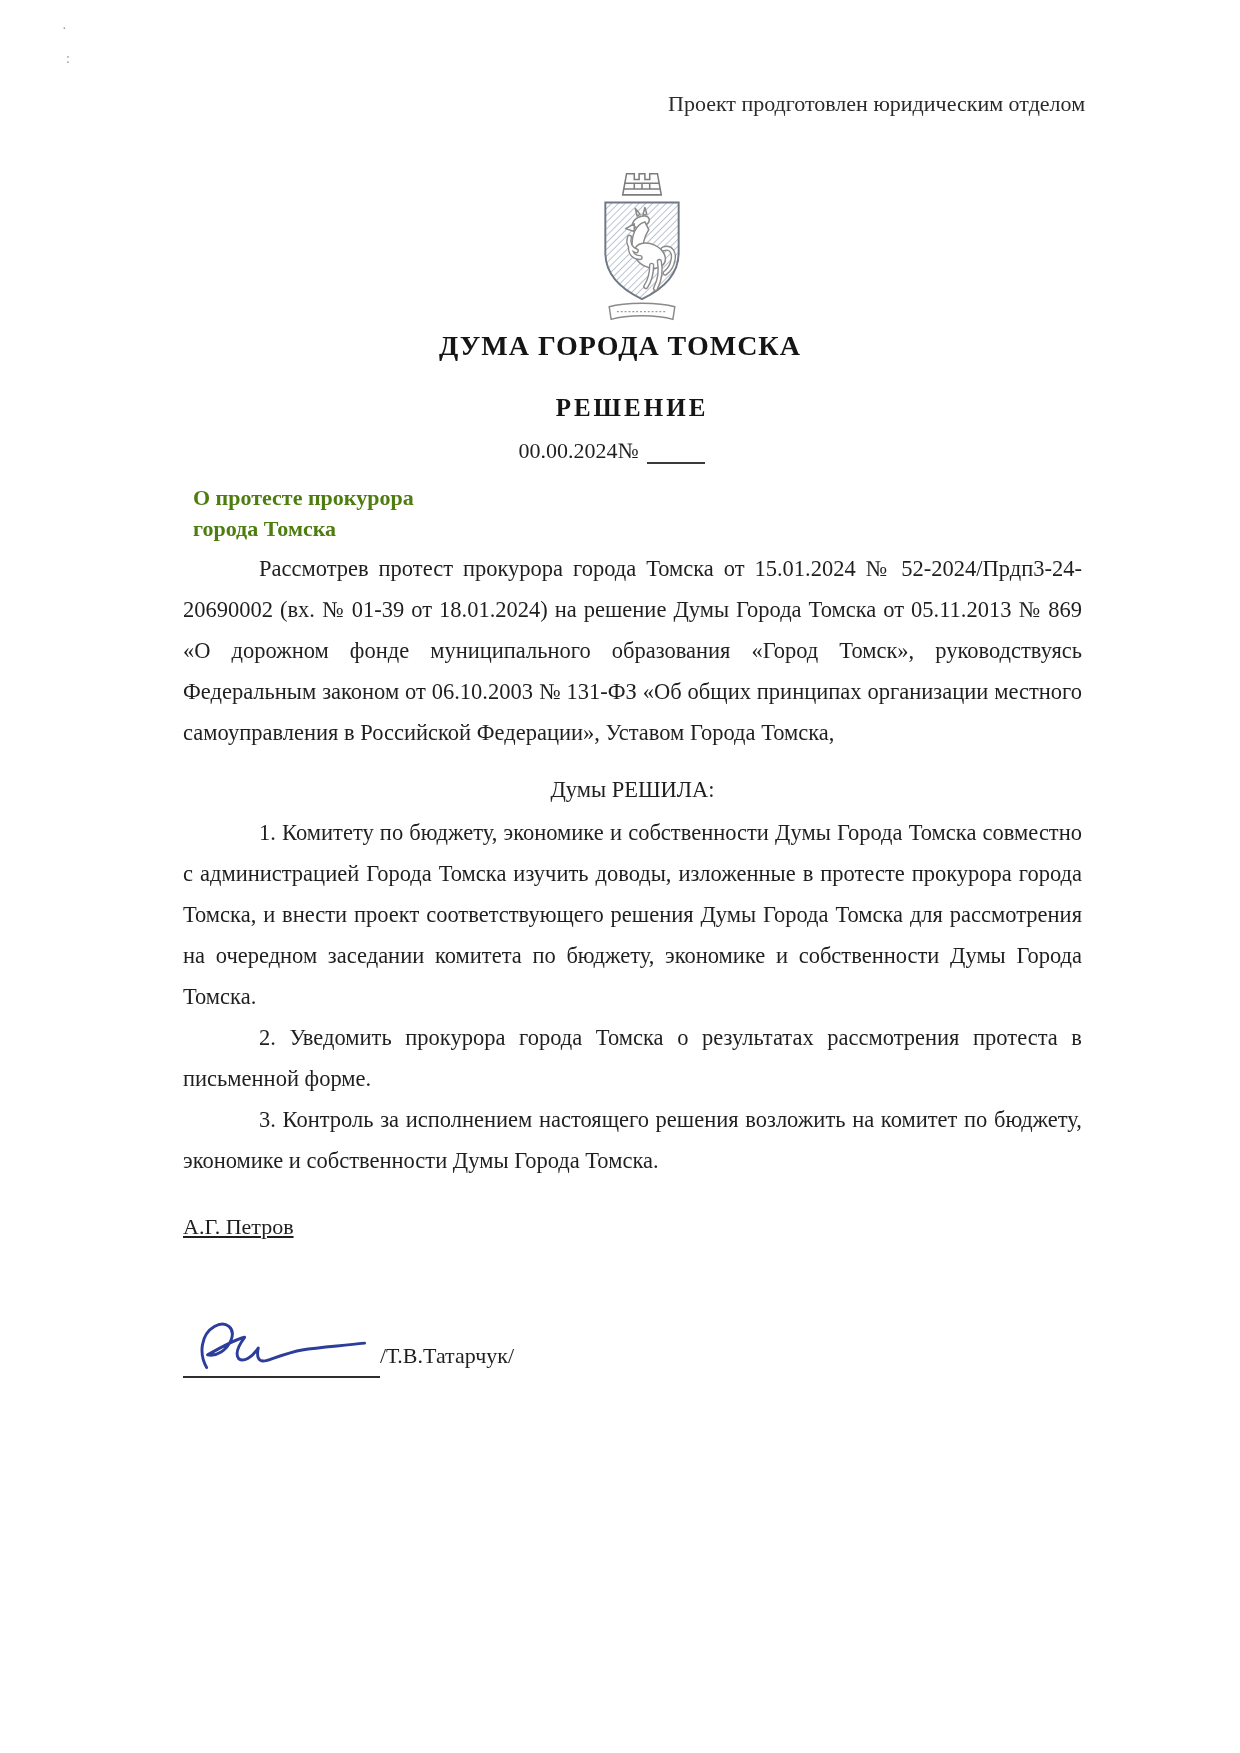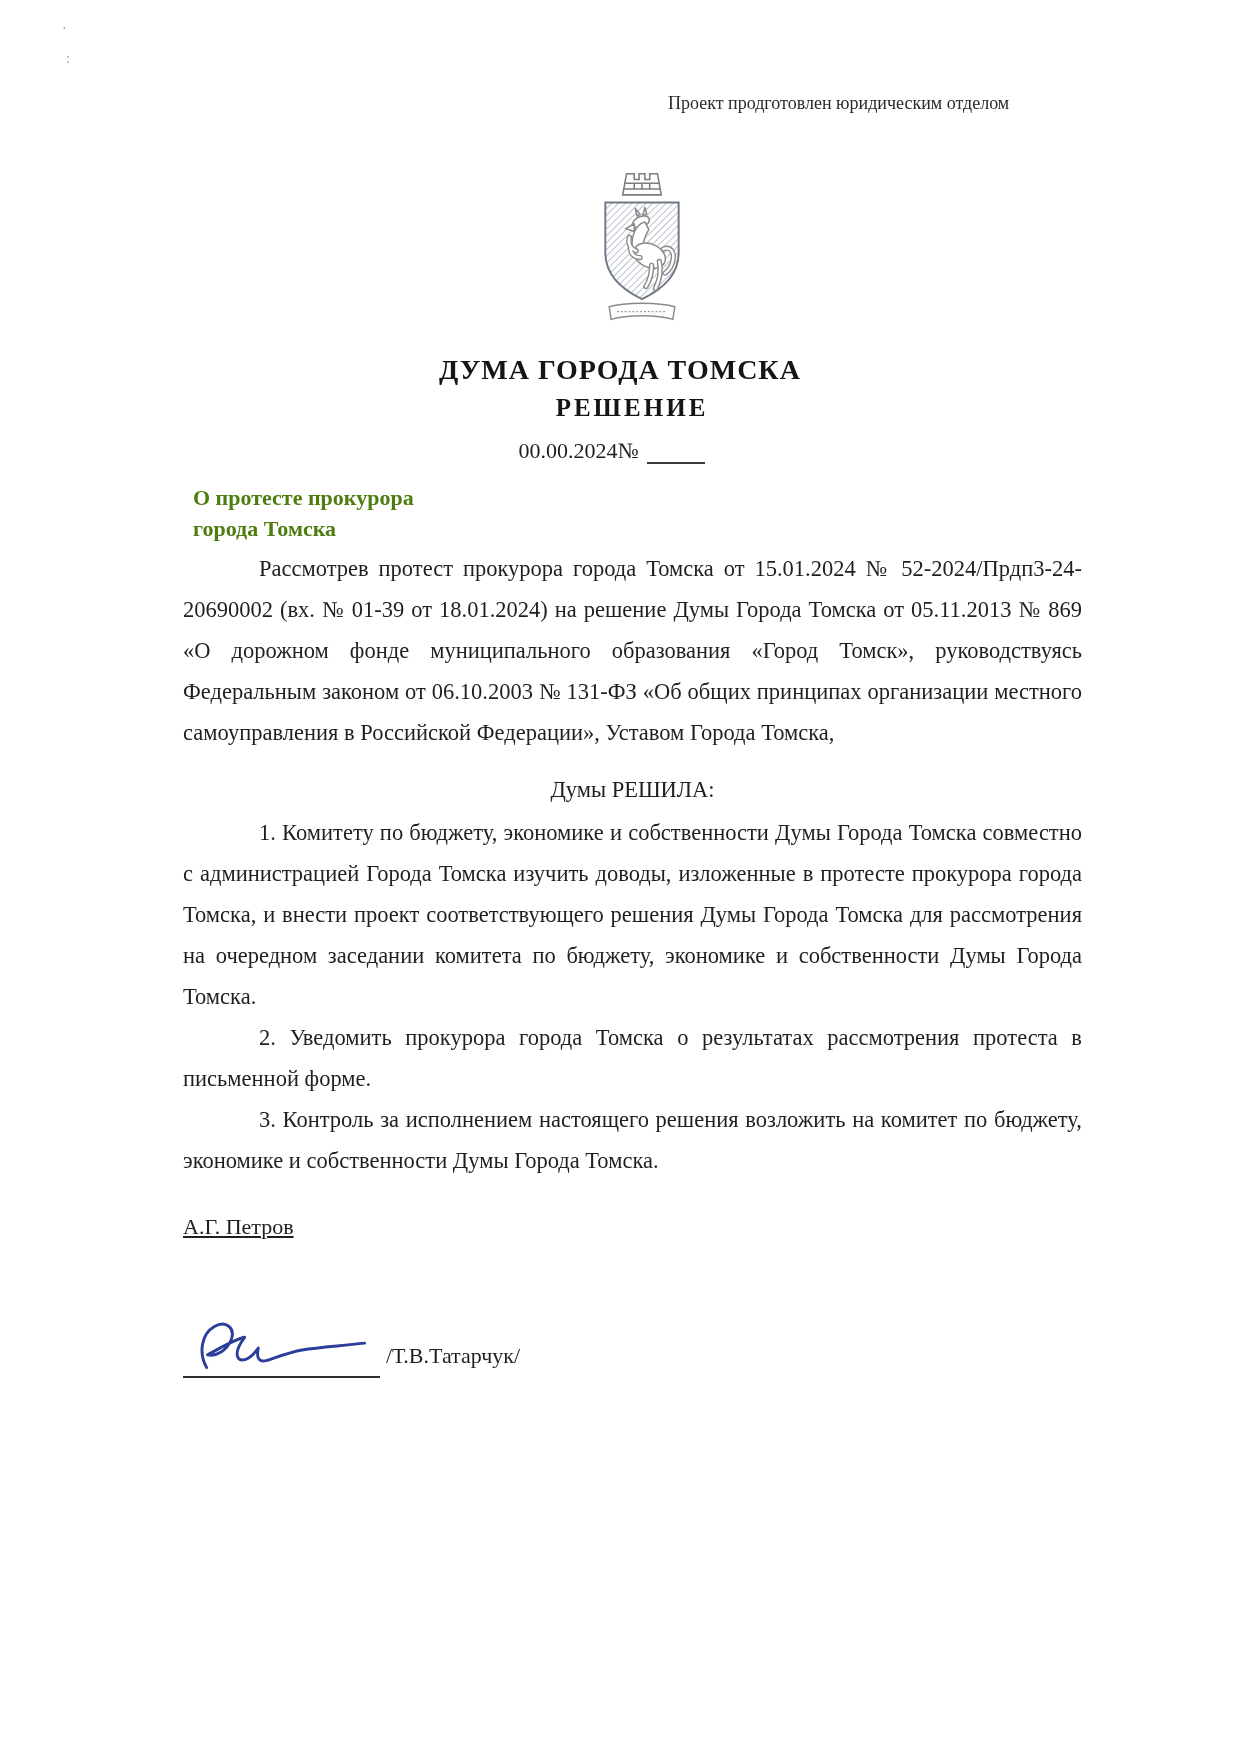--- a/index.html
+++ b/index.html
@@ -6,28 +6,28 @@
   html,body { background:#e8e8e8; }
   body { font-family:"Liberation Serif", serif; color:#1f1f1f; }
   .page {
     position:relative; width:1240px; height:1753px; margin:0 auto;
     background:#ffffff; overflow:hidden;
   }
   .speck { position:absolute; color:#9a9a9a; font-size:14px; line-height:1; }
 
   .prep-note {
     position:absolute; left:668px; top:90px; width:440px;
-    font-size:18px; line-height:27px; color:#2a2a2a;
+    font-size:22px; line-height:27px; color:#2a2a2a;
   }
 
   .emblem { position:absolute; left:594px; top:164px; width:96px; height:164px; }
 
   .org-title {
     position:absolute; left:0; top:330px; width:100%;
-    text-align:center; font-size:28px; font-weight:bold; letter-spacing:1px; color:#151515;margin-top:24px;
+    text-align:center; font-size:28px; font-weight:bold; letter-spacing:1px; color:#151515;
   }
   .doc-type {
     position:absolute; left:12px; top:374px; width:100%;
     text-align:center; font-size:25px; font-weight:bold; letter-spacing:3px; color:#151515;margin-top:20px;
   }
 
   .date-row {
     position:absolute; left:183px; top:438px; width:899px;
     display:flex; justify-content:center; align-items:flex-end;
     font-size:22px;
@@ -61,21 +61,21 @@
 
   .sig-row {
     display:flex; align-items:flex-end;
     margin-top:64px;
   }
   .sig-wrap {
     position:relative; display:inline-block; width:197px; height:72px;
     border-bottom:2px solid #2e2e2e;
   }
   .sig-svg { position:absolute; left:8px; bottom:-8px; width:195px; height:70px; overflow:visible; }
-  .sig-executor { font-size:22px; margin-left:6px; padding-bottom:2px; white-space:nowrap; }
+  .sig-executor { font-size:22px; padding-bottom:2px; white-space:nowrap; }
 </style>
 </head>
 <body>
 
 <div class="page">
 
   <span class="speck" style="left:62px; top:22px;">·</span>
   <span class="speck" style="left:66px; top:52px;">:</span>
 
   <div class="prep-note">

